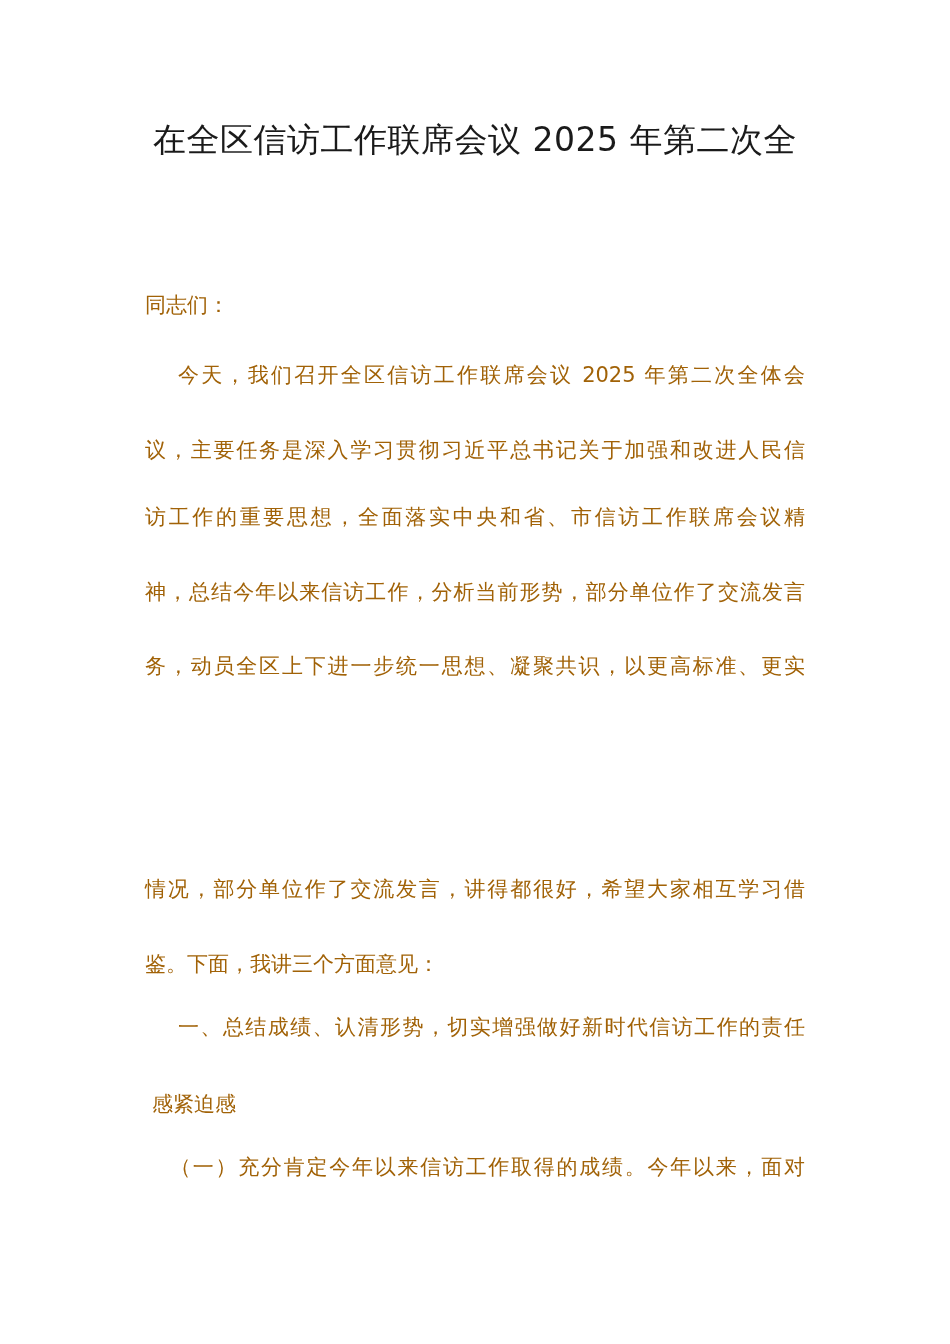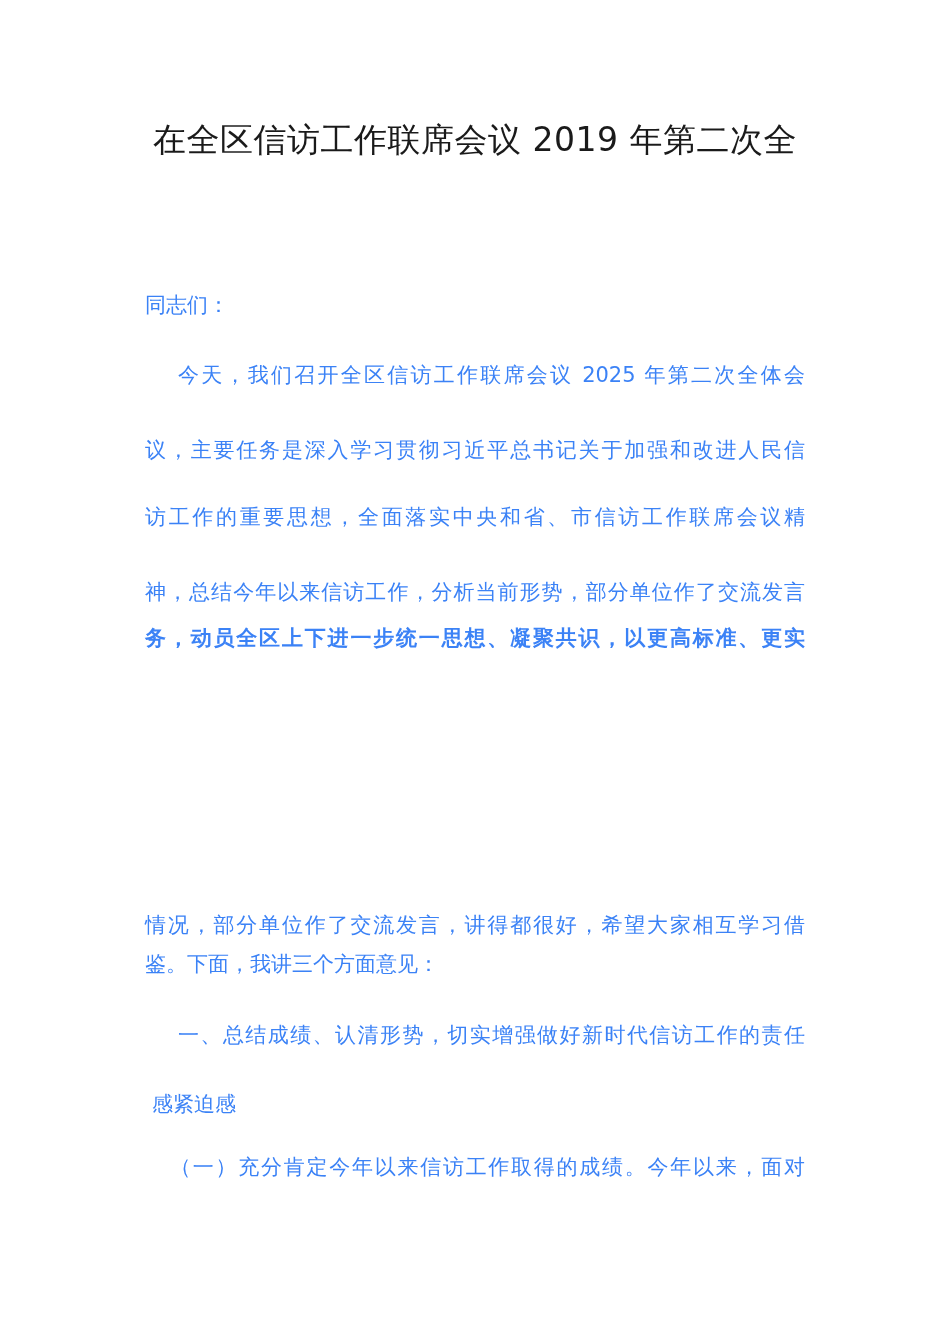--- a/index.html
+++ b/index.html
@@ -35,49 +35,49 @@
     }
     .line {
       position: absolute;
       left: 145px;
       width: 660px;
       font-size: 21px;
       line-height: 28px;
       white-space: nowrap;
       text-align: justify;
       text-align-last: justify;
-      color: #3b82f6;
+      color: #a16207;
     }
     .line.last {
       text-align-last: left;
     }
     .line.indent {
       left: 178px;
       width: 627px;
     }
     .line.indent2 {
       left: 170px;
       width: 635px;
     }
   </style>
 </head>
 <body>
 
 <div class="page">
 
-  <div class="title-line" style="top:120px;">在全区信访工作联席会议 2019 年第二次全</div>
+  <div class="title-line" style="top:120px;">在全区信访工作联席会议 2025 年第二次全</div>
 
   <div class="line last" style="top:291px;">同志们：</div>
 
   <div class="line indent" style="top:361px;">今天，我们召开全区信访工作联席会议 2025 年第二次全体会</div>
   <div class="line" style="top:428px;margin-top:8px;">议，主要任务是深入学习贯彻习近平总书记关于加强和改进人民信</div>
   <div class="line" style="top:503px;">访工作的重要思想，全面落实中央和省、市信访工作联席会议精</div>
   <div class="line" style="top:578px;">神，总结今年以来信访工作，分析当前形势，部分单位作了交流发言</div>
-  <div class="line" style="top:624px;font-weight:bold;">务，动员全区上下进一步统一思想、凝聚共识，以更高标准、更实</div>
-  <div class="line" style="top:875px;margin-top:36px;">情况，部分单位作了交流发言，讲得都很好，希望大家相互学习借</div>
+  <div class="line" style="top:652px;">务，动员全区上下进一步统一思想、凝聚共识，以更高标准、更实</div>
+  <div class="line" style="top:875px;">情况，部分单位作了交流发言，讲得都很好，希望大家相互学习借</div>
   <div class="line last" style="top:950px;">鉴。下面，我讲三个方面意见：</div>
 
-  <div class="line indent" style="top:1013px;margin-top:8px;">一、总结成绩、认清形势，切实增强做好新时代信访工作的责任</div>
+  <div class="line indent" style="top:1013px;">一、总结成绩、认清形势，切实增强做好新时代信访工作的责任</div>
   <div class="line last" style="top:1090px;margin-left:7px;">感紧迫感</div>
 
   <div class="line indent2" style="top:1153px;">（一）充分肯定今年以来信访工作取得的成绩。今年以来，面对</div>
 
 </div>
 
 </body></html>

